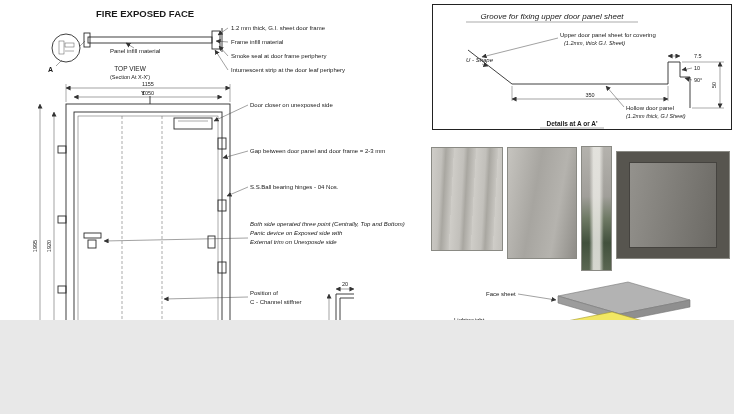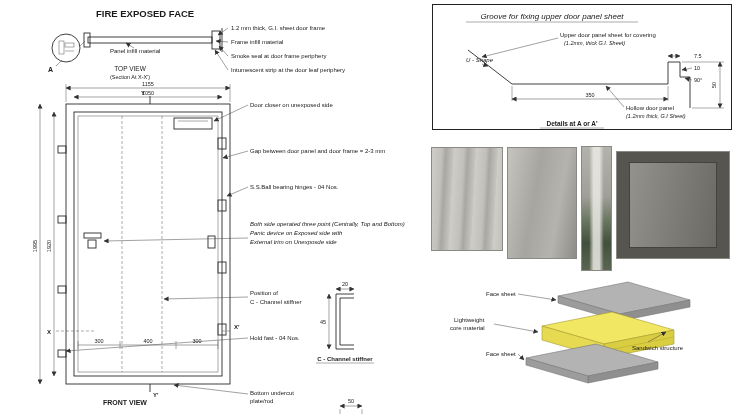--- a/index.html
+++ b/index.html
@@ -1,18 +1,18 @@
 <!DOCTYPE html>
 <html><head>
 <meta charset="utf-8">
 <style>
   * { margin:0; padding:0; box-sizing:border-box; }
   html,body { background:#e8e8e8; }
   body { font-family:"Liberation Sans", sans-serif; }
-  #canvas { position:relative; width:734px; height:414px; background:#ffffff; overflow:hidden; }
+  #canvas { position:relative; width:734px; height:320px; background:#ffffff; overflow:hidden; }
   svg { position:absolute; }
   svg text { fill:#1a1a1a; font-family:"Liberation Sans", sans-serif; }
   .t6  { font-size:6px; }
   .t55 { font-size:5.5px; }
   .t7  { font-size:7px; }
   .bold { font-weight:bold; }
   .ital { font-style:italic; }
   .s     { stroke:#2a2a2a; stroke-width:0.9; fill:none; }
   .sthin { stroke:#555;    stroke-width:0.5; fill:none; }
   .leader{ stroke:#444;    stroke-width:0.5; fill:none; }

